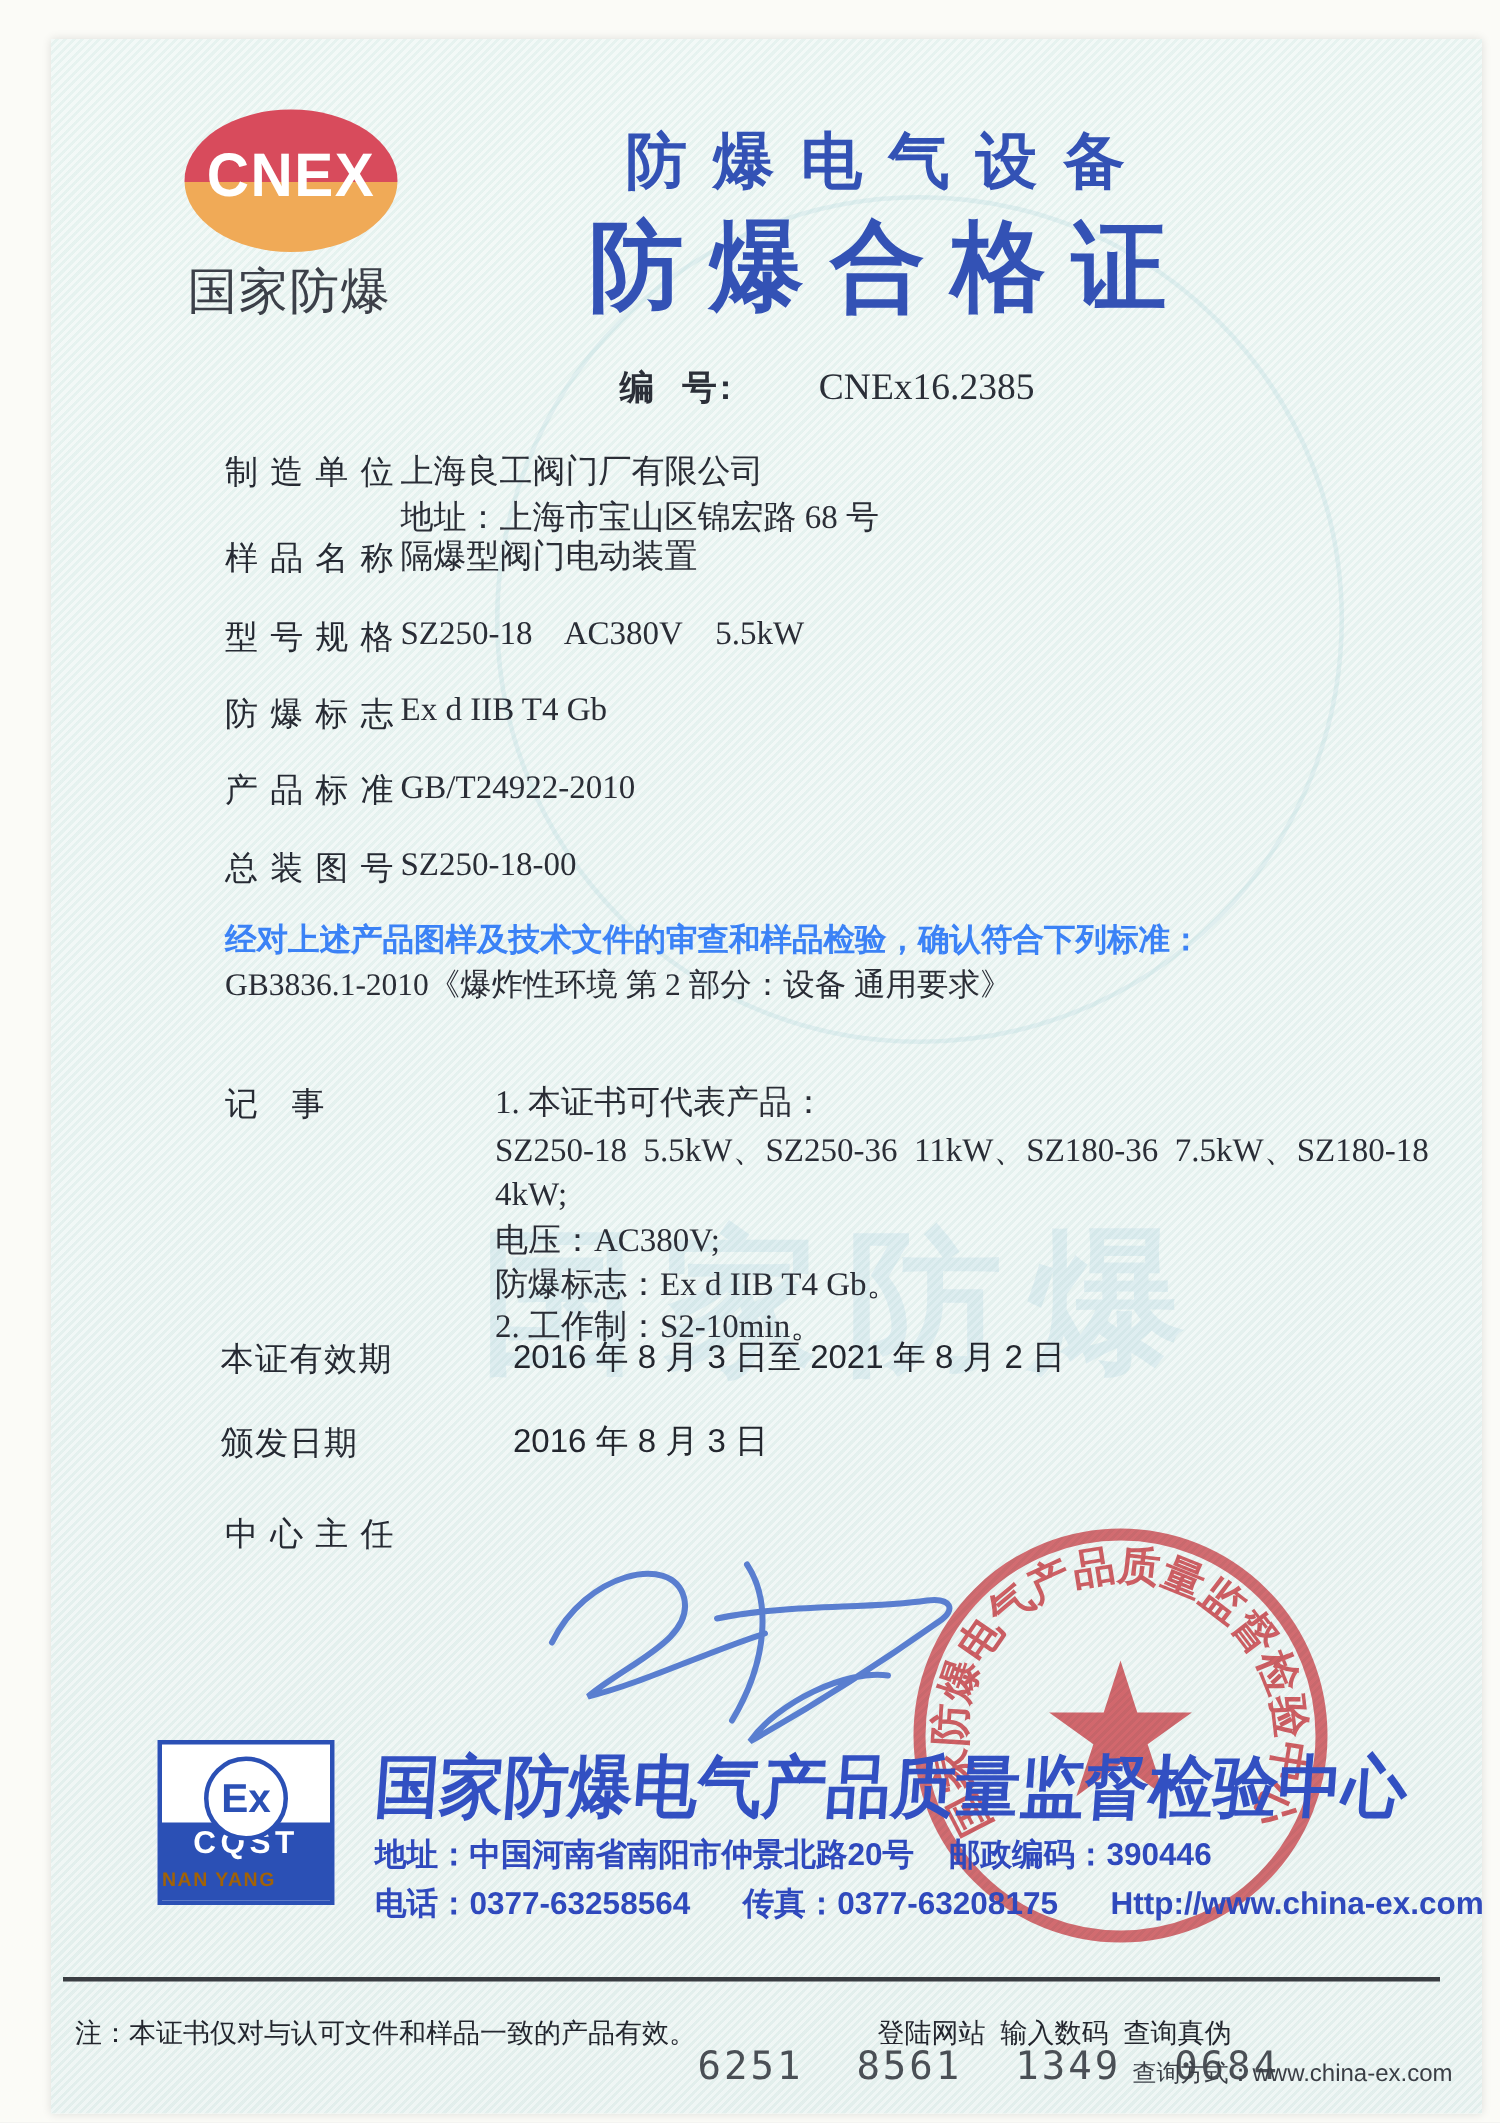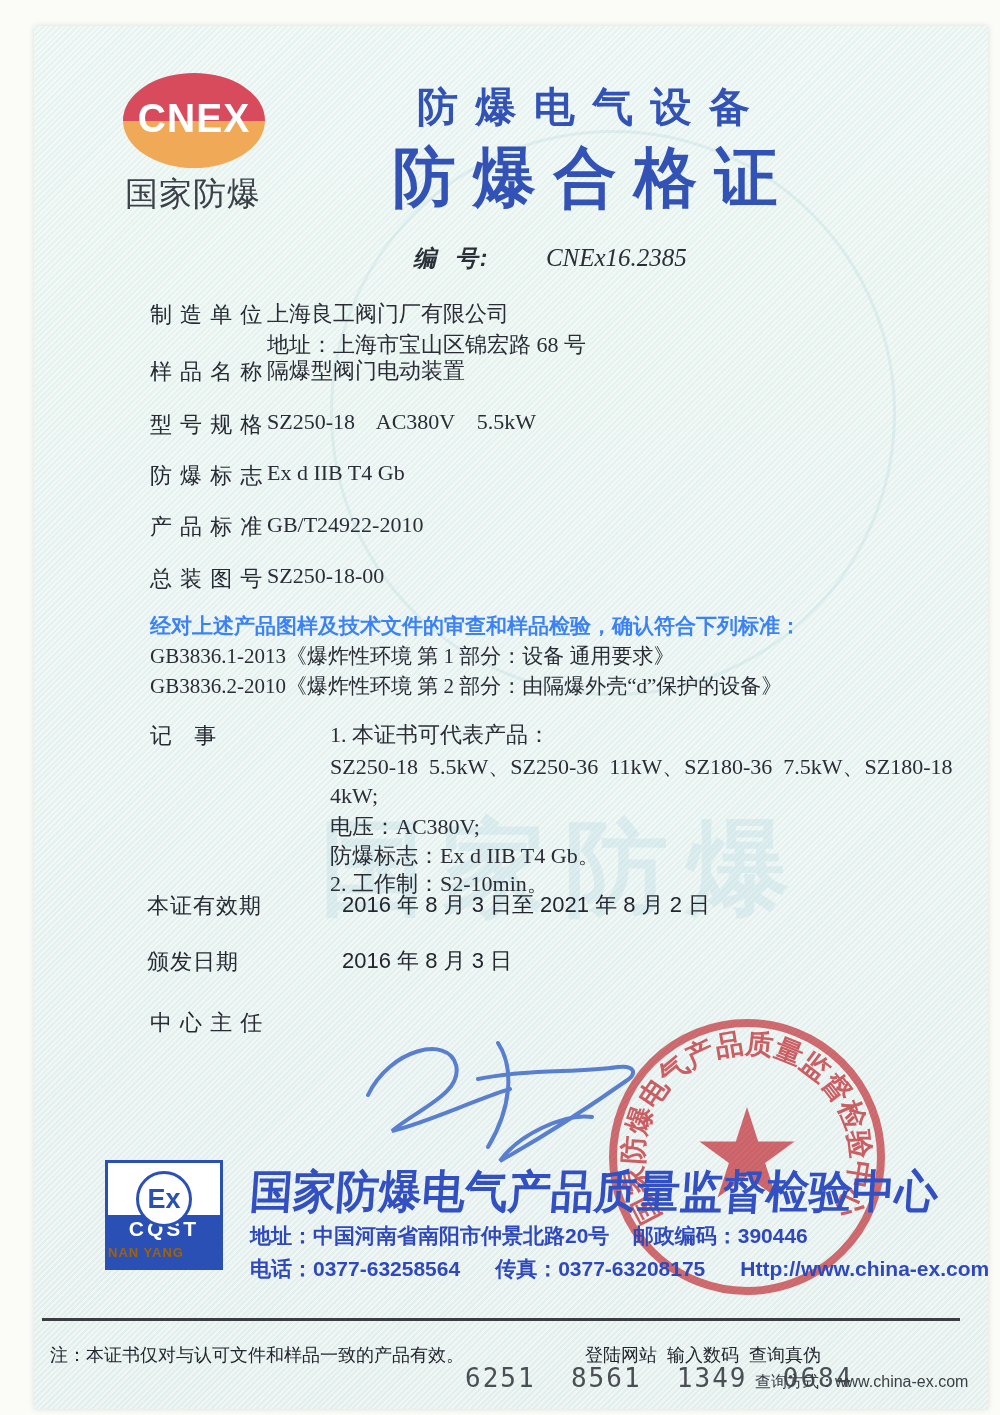--- a/index.html
+++ b/index.html
@@ -57,21 +57,21 @@
 
   <div class="abs wm-circle" style="left:330px;top:130px;"></div>
   <div class="abs wm-text t" style="left:320px;top:800px;">国家防爆</div>
 
   <div class="abs cnex-ellipse" style="left:123px;top:73px;"></div>
   <div class="abs cnex-word" style="left:123px;top:96px;">CNEX</div>
   <div class="abs cnex-caption t" style="left:98px;top:172px;">国家防爆</div>
 
   <div class="abs doc-type t" style="left:330px;top:80px;width:510px;">防 爆 电 气 设 备</div>
   <div class="abs doc-title t" style="left:285px;top:135px;width:600px;">防 爆 合 格 证</div>
-  <div class="abs" style="left:413px;top:243px;font-style:italic;">
+  <div class="abs" style="left:413px;top:243px;">
     <span class="certno-lbl t">编  号:</span>
     <span class="certno-val t" style="margin-left:52px;">CNEx16.2385</span>
   </div>
 
   <div class="abs lbl t" style="left:150px;top:300px;">制 造 单 位</div>
   <div class="abs val t" style="left:267px;top:299px;">上海良工阀门厂有限公司</div>
   <div class="abs val t" style="left:267px;top:330px;">地址：上海市宝山区锦宏路 68 号</div>
 
   <div class="abs lbl t" style="left:150px;top:357px;">样 品 名 称</div>
   <div class="abs val t" style="left:267px;top:356px;">隔爆型阀门电动装置</div>
@@ -82,22 +82,21 @@
   <div class="abs lbl t" style="left:150px;top:461px;">防 爆 标 志</div>
   <div class="abs val t" style="left:267px;top:460px;">Ex d IIB T4 Gb</div>
 
   <div class="abs lbl t" style="left:150px;top:512px;">产 品 标 准</div>
   <div class="abs val t" style="left:267px;top:512px;">GB/T24922-2010</div>
 
   <div class="abs lbl t" style="left:150px;top:564px;">总 装 图 号</div>
   <div class="abs val t" style="left:267px;top:563px;">SZ250-18-00</div>
 
   <div class="abs stmt t" style="left:150px;top:612px;">经对上述产品图样及技术文件的审查和样品检验，确认符合下列标准：</div>
-  <div class="abs stmt-serif t" style="left:150px;top:642px;">GB3836.1-2013《爆炸性环境 第 1 部分：设备 通用要求》</div>
-  <div class="abs stmt-serif t" style="left:150px;top:672px;">GB3836.2-2010《爆炸性环境 第 2 部分：由隔爆外壳“d”保护的设备》</div>
+  <div class="abs stmt-serif t" style="left:150px;top:642px;">GB3836.1-2010《爆炸性环境 第 2 部分：设备 通用要求》</div>
 
   <div class="abs lbl t" style="left:150px;top:721px;">记   事</div>
   <div class="abs val t" style="left:330px;top:720px;">1. 本证书可代表产品：</div>
   <div class="abs val t" style="left:330px;top:752px;">SZ250-18  5.5kW、SZ250-36  11kW、SZ180-36  7.5kW、SZ180-18</div>
   <div class="abs val t" style="left:330px;top:783px;">4kW;</div>
   <div class="abs val t" style="left:330px;top:812px;">电压：AC380V;</div>
   <div class="abs val t" style="left:330px;top:841px;">防爆标志：Ex d IIB T4 Gb。</div>
   <div class="abs val t" style="left:330px;top:869px;text-align:right;">2. 工作制：S2-10min。</div>
 
   <div class="abs lbl t" style="left:147px;top:891px;">本证有效期</div>

